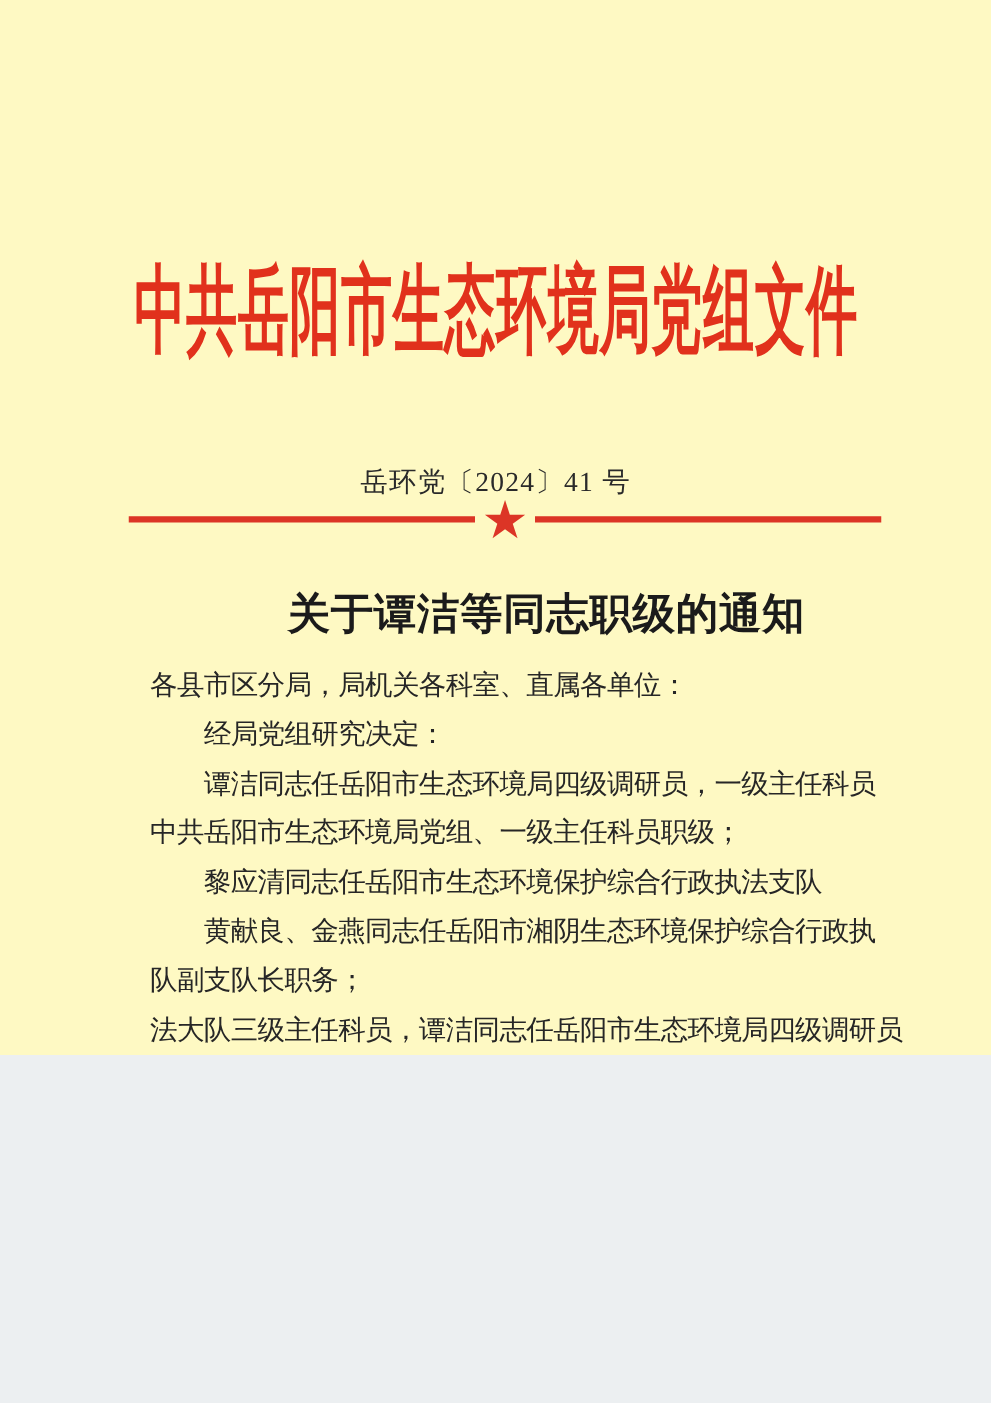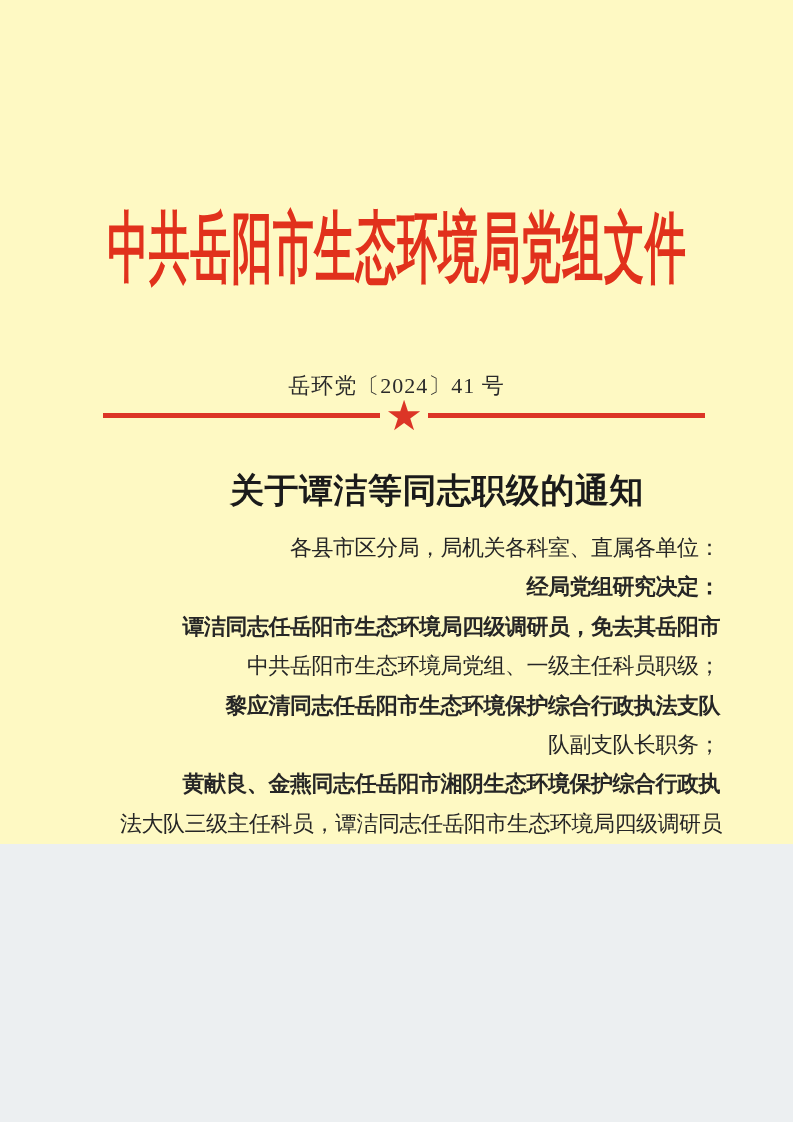--- a/index.html
+++ b/index.html
@@ -71,24 +71,23 @@
     letter-spacing:0.5px;
     margin-top:11px;
   }
   
   .body-block{
     position:absolute;top:528px;left:120px;width:600px;
     font-size:22px;
     line-height:39.4px;
     letter-spacing:-0.5px;
     color:var(--ink);
-    text-align:right;
   }
   .body-line{white-space:nowrap;}
-  .body-line.indent{text-indent:43px;font-weight:bold;}
+  .body-line.indent{text-indent:43px;}
   
   .signature-org{
     position:absolute;top:938px;left:370px;
     font-size:21px;color:var(--ink);
     letter-spacing:1px;white-space:nowrap;
     z-index:3;
   }
   .signature-date{
     position:absolute;top:976px;left:418px;
     font-size:26px;color:var(--ink);
@@ -120,25 +119,25 @@
       <span class="star">★</span>
     </div>
     <div class="seg"></div>
   </div>
 
   <div class="notice-title">关于谭洁等同志职级的通知</div>
 
   <div class="body-block" id="body-lines">
       <div class="body-line">各县市区分局，局机关各科室、直属各单位：</div>
       <div class="body-line indent">经局党组研究决定：</div>
-      <div class="body-line indent">谭洁同志任岳阳市生态环境局四级调研员，免去其岳阳市</div>
+      <div class="body-line indent">谭洁同志任岳阳市生态环境局四级调研员，一级主任科员</div>
       <div class="body-line">中共岳阳市生态环境局党组、一级主任科员职级；</div>
       <div class="body-line indent">黎应清同志任岳阳市生态环境保护综合行政执法支队</div>
+      <div class="body-line indent">黄献良、金燕同志任岳阳市湘阴生态环境保护综合行政执</div>
       <div class="body-line">队副支队长职务；</div>
-      <div class="body-line indent">黄献良、金燕同志任岳阳市湘阴生态环境保护综合行政执</div>
       <div class="body-line">法大队三级主任科员，谭洁同志任岳阳市生态环境局四级调研员</div>
     </div>
 
   <svg class="seal" viewBox="0 0 180 180">
     <circle cx="90" cy="90" r="80" fill="none" stroke="rgba(221,74,90,0.62)" stroke-width="5"></circle>
     <defs>
       <path id="rimPath" d="M 39.8 119 A 58 58 0 1 1 140.2 119" fill="none"></path>
       <path id="serialPath" d="M 41 131 A 64 64 0 0 0 139 131" fill="none"></path>
     </defs>
     <text font-size="19.5" fill="rgba(221,74,90,0.72)" font-family="Liberation Serif, DejaVu Serif, serif" font-weight="bold">

